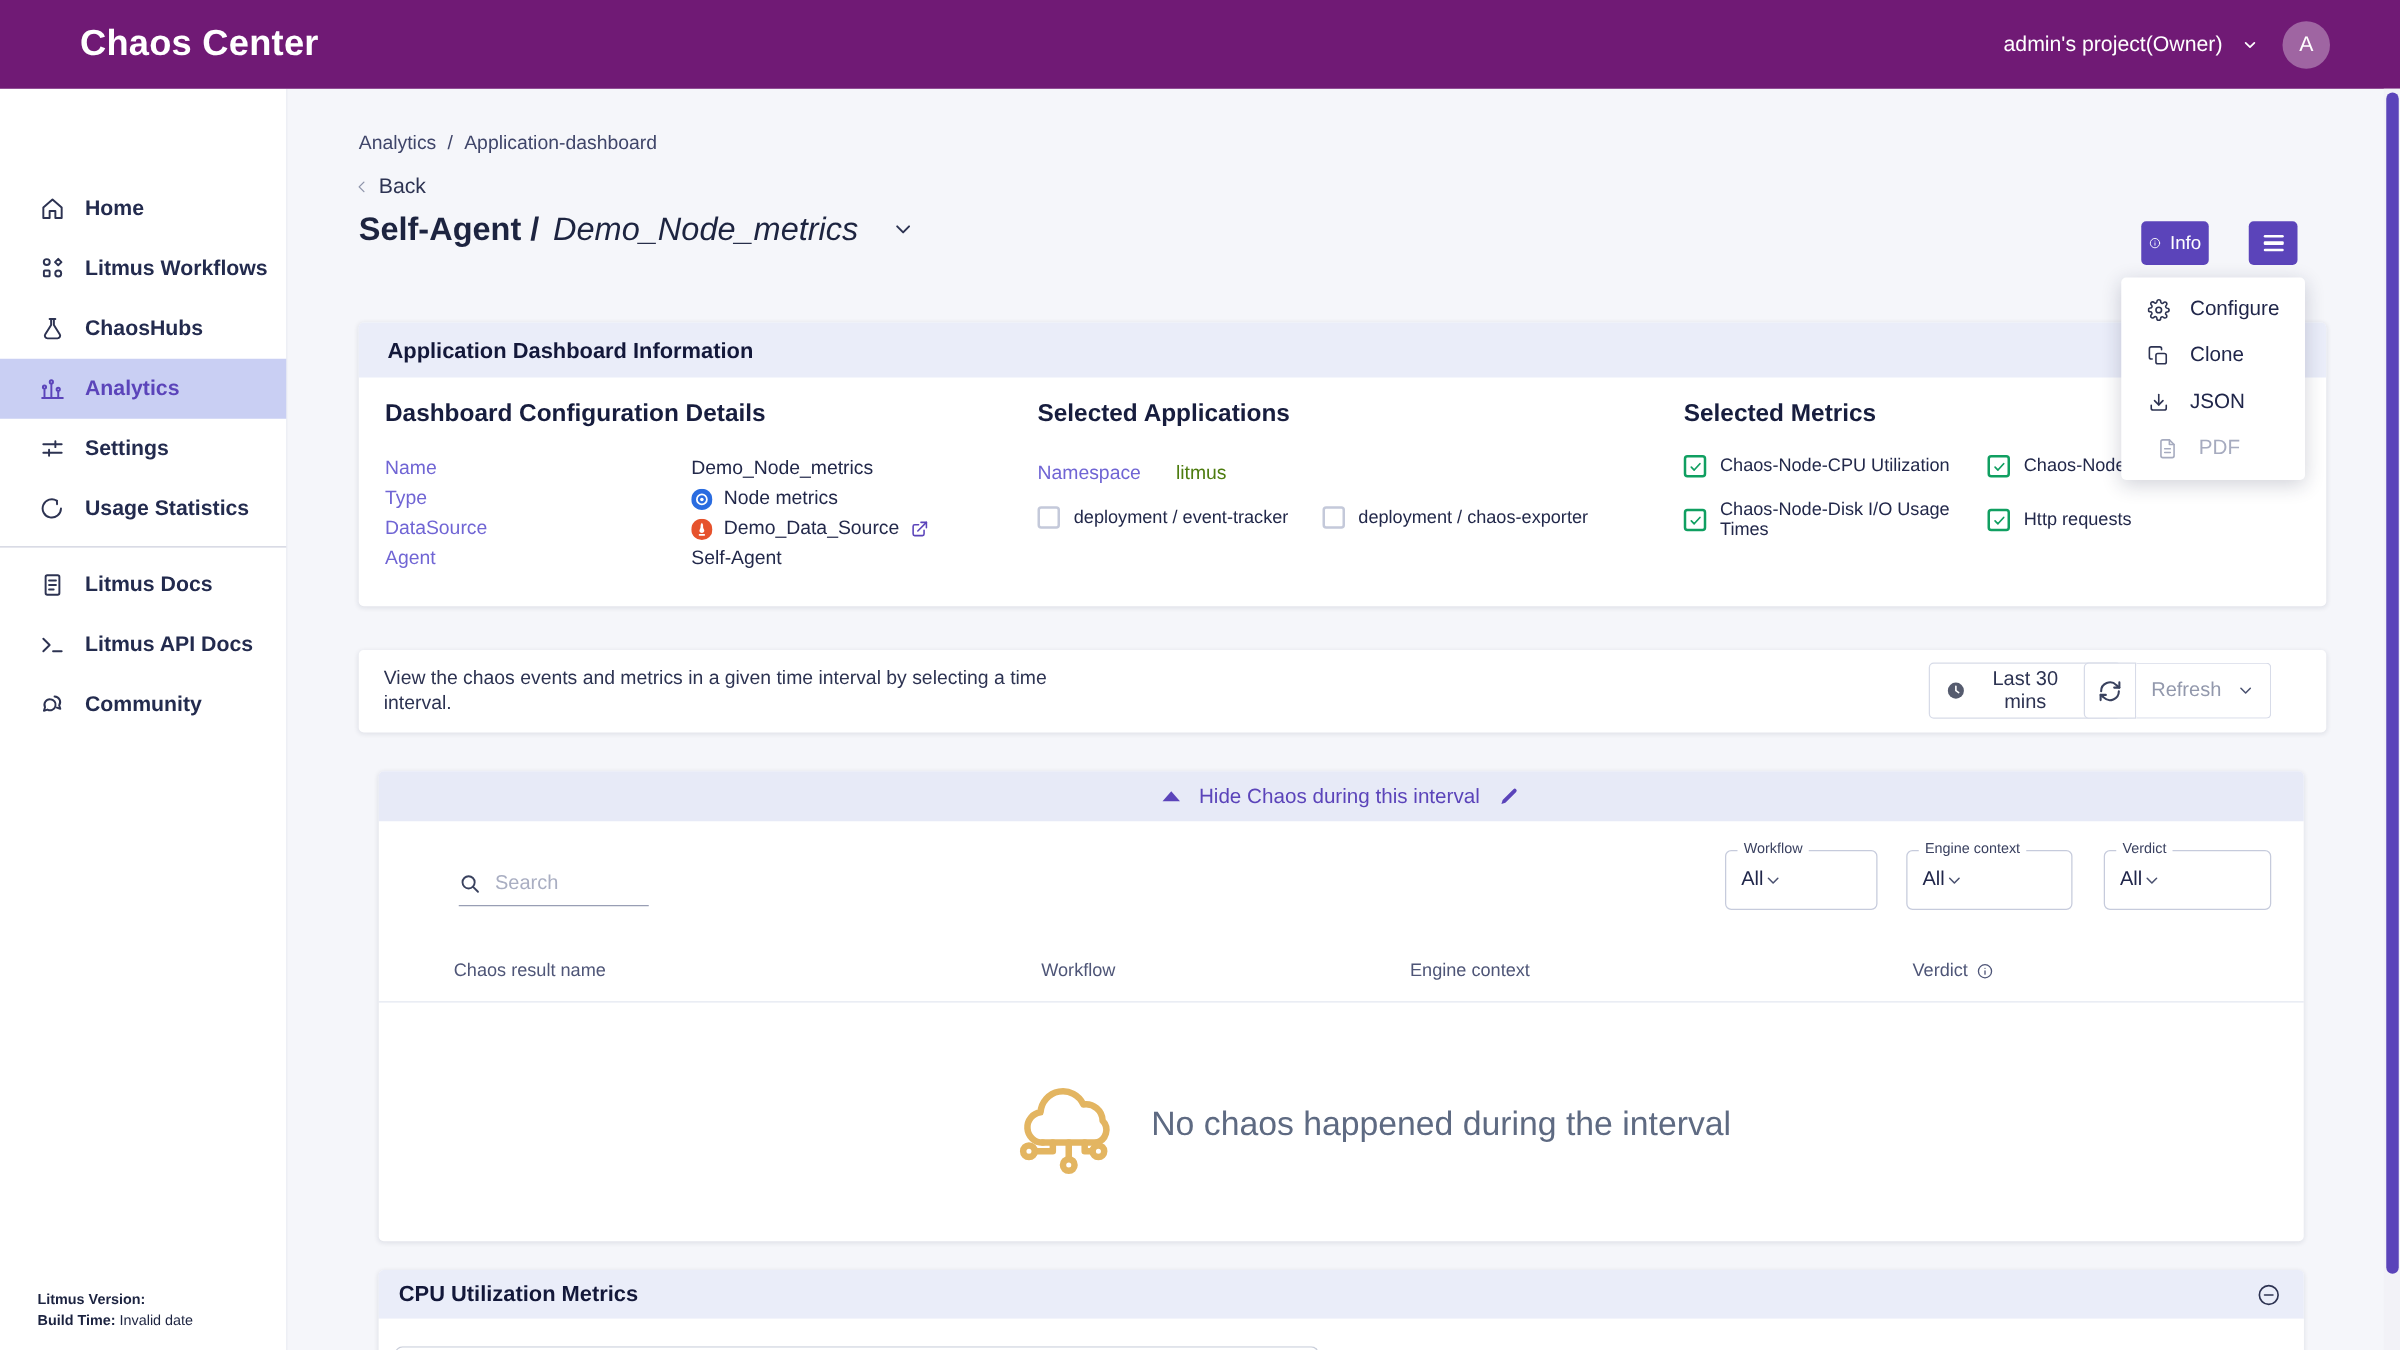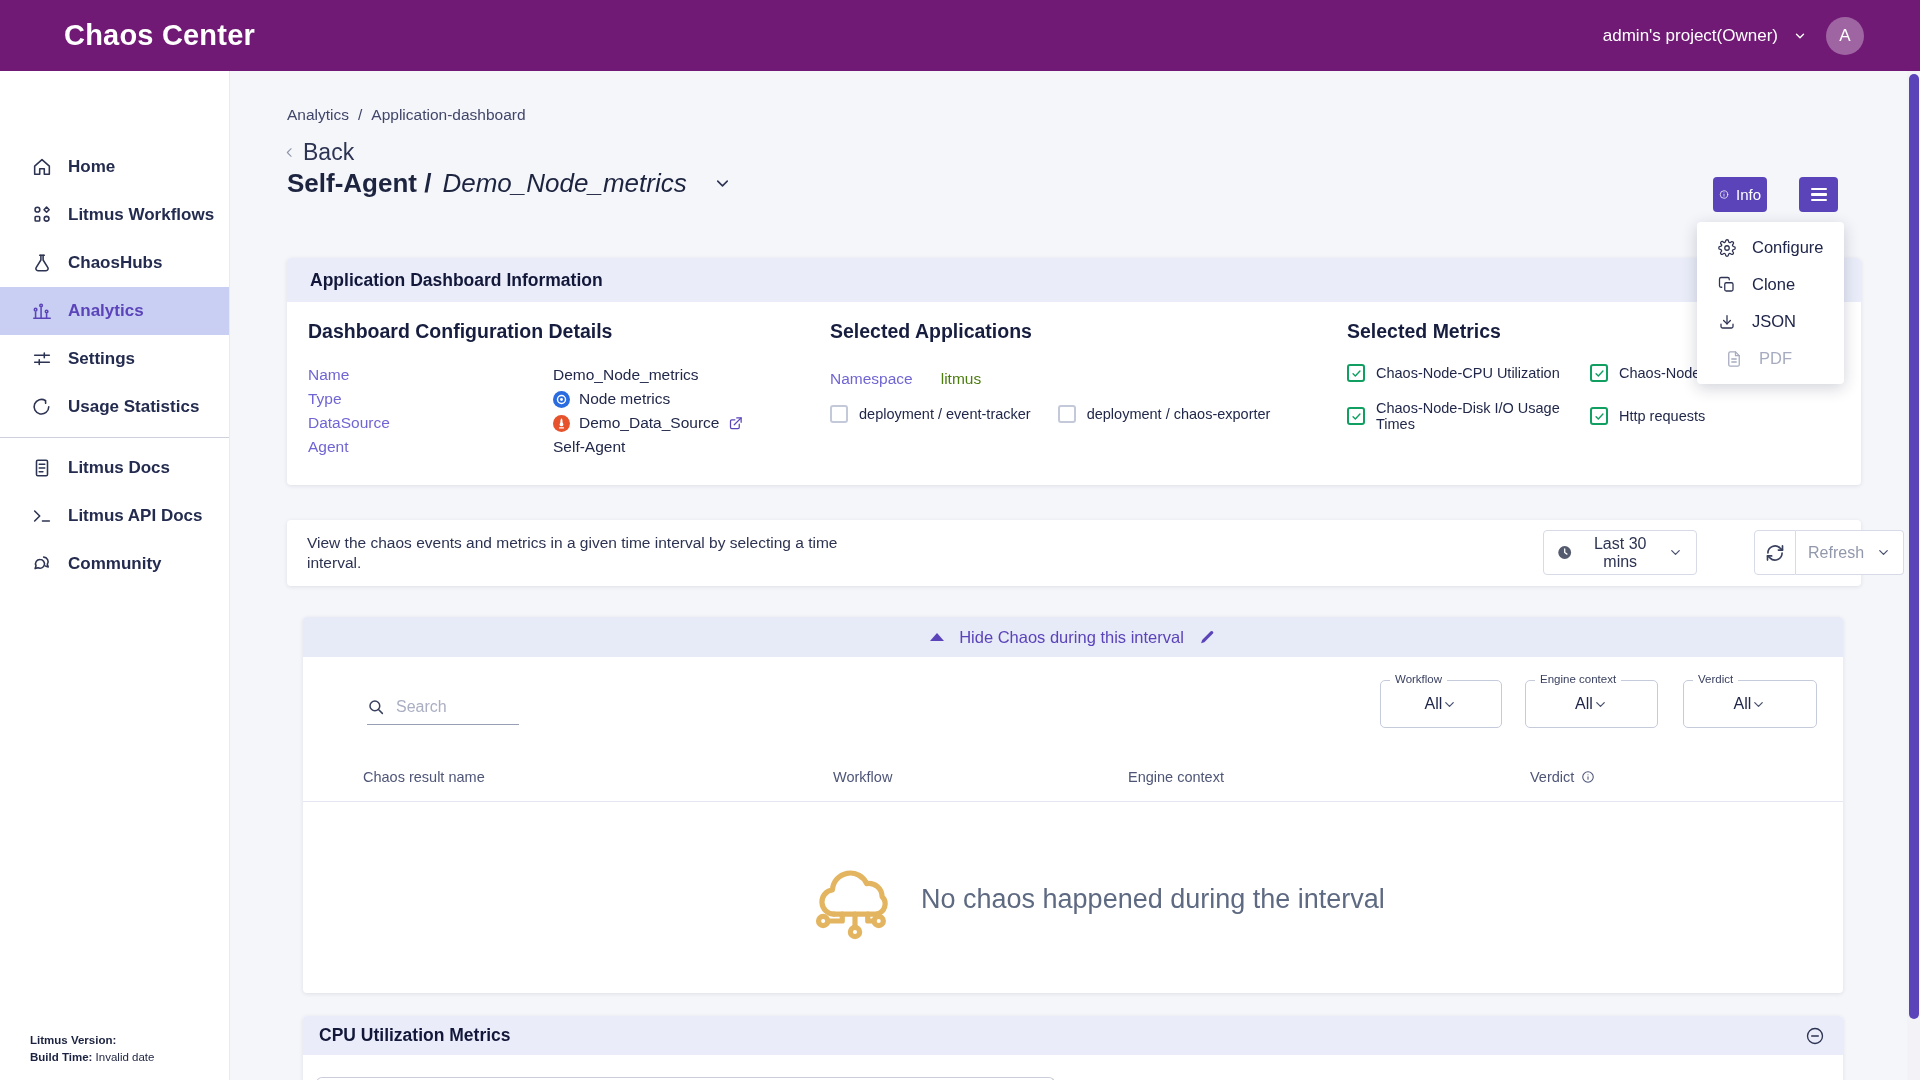--- a/index.html
+++ b/index.html
@@ -21,21 +21,21 @@
   .nav-item svg{width:22px;height:22px;stroke:#2D3352;stroke-width:1.7;fill:none;stroke-linecap:round;stroke-linejoin:round;flex:none;}
   .nav-item.active{background:#C9CFF3;color:#5B44BA;}
   .nav-item.active svg{stroke:#5B44BA;}
   .nav-divider{border:none;border-top:1px solid #CDD0DD;margin:6px 0;}
   .sidebar-footer{position:absolute;left:30px;bottom:14px;font-size:11.5px;color:#1C2340;line-height:17px;}
   .sidebar-footer .b{font-weight:700;}
 
   
   .breadcrumb{position:absolute;left:287px;top:106px;font-size:15.5px;color:#40466A;display:flex;gap:9px;}
   .breadcrumb .crumb{cursor:pointer;}
-  .back-row{position:absolute;left:283px;top:139px;display:flex;align-items:center;gap:7px;font-size:23px;color:#2D3352;cursor:pointer;}
+  .back-row{position:absolute;left:283px;top:139px;display:flex;align-items:center;gap:7px;font-size:17px;color:#2D3352;cursor:pointer;}
   .back-row svg{width:13px;height:13px;stroke:#9096AC;stroke-width:2;fill:none;stroke-linecap:round;stroke-linejoin:round;}
   .title-row{position:absolute;left:287px;top:168px;display:flex;align-items:center;}
   .title-main{font-size:26px;font-weight:700;color:#1D2440;}
   .title-italic{font-size:26px;font-style:italic;font-weight:500;color:#1D2440;margin-left:11px;}
   .title-chevron{margin-left:26px;cursor:pointer;display:grid;place-items:center;}
   .title-chevron svg{width:19px;height:19px;stroke:#2D3352;stroke-width:2;fill:none;stroke-linecap:round;stroke-linejoin:round;}
 
   .btn{position:absolute;background:#5B44BA;color:#fff;border:none;border-radius:4px;display:flex;align-items:center;justify-content:center;cursor:pointer;z-index:24;}
   .btn-info{left:1713px;top:177px;width:54px;height:35px;gap:7px;font-size:15px;font-family:inherit;}
   .btn-info svg{width:15px;height:15px;stroke:#fff;stroke-width:1.8;fill:none;stroke-linecap:round;}
@@ -74,38 +74,38 @@
   .checkbox.checked svg{width:11px;height:11px;stroke:#109F61;stroke-width:3;fill:none;stroke-linecap:round;stroke-linejoin:round;}
 
   .col-metrics{left:1060px;top:62px;}
   .metric-grid{margin-top:21px;display:grid;grid-template-columns:243px auto;row-gap:18px;}
 
   .panel-interval{left:287px;top:520px;width:1574px;height:66px;}
   .interval-text{position:absolute;left:20px;top:13px;width:550px;font-size:15.5px;line-height:20px;color:#2D3352;}
   .time-btn{position:absolute;left:1256px;top:10px;width:154px;height:45px;border:1px solid #D7DBE8;border-radius:4px;background:#fff;display:flex;align-items:center;gap:11px;padding:0 13px;box-sizing:border-box;cursor:pointer;font-size:16px;color:#2D3352;font-family:inherit;}
   .time-btn .chev{margin-left:auto;}
   .chev svg{width:15px;height:15px;stroke:#4A5170;stroke-width:2;fill:none;stroke-linecap:round;stroke-linejoin:round;display:block;}
-  .refresh-group{position:absolute;left:1467px;top:10px;height:45px;display:flex;}
+  .refresh-group{position:absolute;left:1380px;top:10px;height:45px;display:flex;}
   .refresh-icon-btn{width:42px;border:1px solid #D7DBE8;border-radius:4px 0 0 4px;background:#fff;display:grid;place-items:center;cursor:pointer;box-sizing:border-box;}
   .refresh-icon-btn svg{width:20px;height:20px;stroke:#39415E;stroke-width:2;fill:none;stroke-linecap:round;stroke-linejoin:round;}
   .refresh-btn{width:108px;border:1px solid #D7DBE8;border-left:none;border-radius:0 4px 4px 0;background:#fff;display:flex;align-items:center;justify-content:space-between;padding:0 12px;font-size:16px;color:#9298AC;cursor:pointer;box-sizing:border-box;font-family:inherit;}
 
   .panel-chaos{left:303px;top:617px;width:1540px;height:376px;}
   .chaos-bar{height:40px;background:#E7EAF7;border-radius:4px 4px 0 0;display:flex;align-items:center;justify-content:center;gap:15px;cursor:pointer;}
   .tri-up{width:0;height:0;border-left:7px solid transparent;border-right:7px solid transparent;border-bottom:8px solid #5B44BA;}
   .chaos-bar .lbl{font-size:16.5px;color:#5B44BA;}
   .pencil svg{width:17px;height:17px;fill:#5B44BA;stroke:none;display:block;}
   .search-wrap{position:absolute;left:64px;top:80px;width:152px;display:flex;align-items:center;gap:9px;border-bottom:1px solid #989EB4;padding-bottom:7px;}
   .search-wrap svg{width:18px;height:18px;stroke:#39415E;stroke-width:2;fill:none;stroke-linecap:round;}
   .search-wrap input{border:0;outline:0;background:none;font:16px "Liberation Sans",sans-serif;color:#2D3352;width:115px;}
   .search-wrap input::placeholder{color:#A9AEC2;}
   .filter{position:absolute;top:63px;height:48px;border:1px solid #C6CBDC;border-radius:5px;background:#fff;box-sizing:border-box;cursor:pointer;}
   .f1{left:1077px;width:122px;} .f2{left:1222px;width:133px;} .f3{left:1380px;width:134px;}
   .filter .flabel{position:absolute;top:-8px;left:9px;background:#fff;padding:0 5px;font-size:11.5px;color:#3A4160;}
-  .filter .fval{height:100%;display:flex;align-items:center;justify-content:center;padding:0 12px;font-size:16px;color:#20264A;}
+  .filter .fval{height:100%;display:flex;align-items:center;justify-content:flex-start;padding:0 12px;font-size:16px;color:#20264A;}
   .th{position:absolute;top:152px;font-size:14.5px;color:#4E5577;}
   .th1{left:60px;} .th2{left:530px;} .th3{left:825px;}
   .th4{left:1227px;display:flex;gap:7px;align-items:center;}
   .th4 svg{width:14px;height:14px;stroke:#4E5577;stroke-width:1.8;fill:none;stroke-linecap:round;}
   .tdiv{position:absolute;top:184px;left:0;width:100%;border-top:1px solid #E4E7F1;}
   .empty{position:absolute;left:508px;top:238px;display:flex;align-items:center;gap:22px;}
   .empty svg{width:88px;height:88px;stroke:#E3B561;stroke-width:4.5;fill:none;stroke-linecap:round;stroke-linejoin:round;}
   .empty .msg{font-size:27px;color:#5E6A82;}
 
   .panel-cpu{left:303px;top:1016px;width:1540px;height:130px;}

